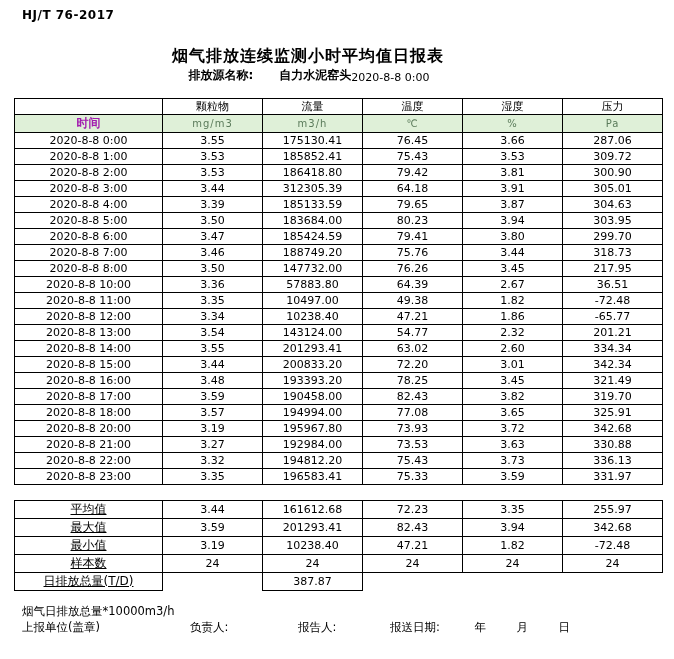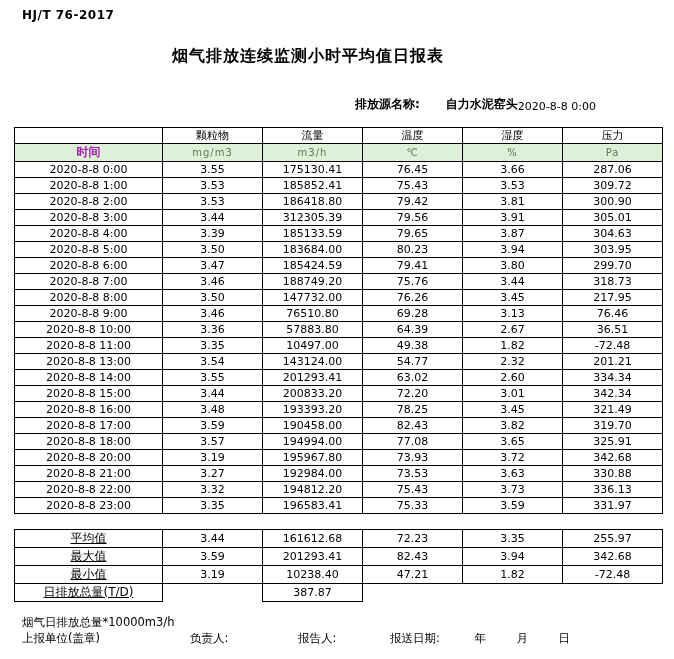--- a/index.html
+++ b/index.html
@@ -19,22 +19,22 @@
     text-align:center;
     font-size:16px;
     font-weight:bold;
     margin-top:24px;
     letter-spacing:1px;
   }
 
   .meta-row{
     display:flex;
     align-items:flex-end;
-    justify-content:flex-end;
-    margin-top:29px;
+    justify-content:center;
+    margin-top:0;
     padding:0 6px 0 8px;
   }
   .src-label{font-size:12px;font-weight:bold;}
   .src-value{font-size:12px;font-weight:bold;margin-left:26px;}
   .meta-left{display:flex;align-items:flex-end;}
   .report-time{font-size:11px;}
 
   table.main{
     border-collapse:collapse;
     width:648px;
@@ -145,21 +145,21 @@
           <td>3.53</td>
           <td>186418.80</td>
           <td>79.42</td>
           <td>3.81</td>
           <td>300.90</td>
         </tr>
         <tr class="data-row">
           <td class="tcell">2020-8-8 3:00</td>
           <td>3.44</td>
           <td>312305.39</td>
-          <td>79.56</td>
+          <td>64.18</td>
           <td>3.91</td>
           <td>305.01</td>
         </tr>
         <tr class="data-row">
           <td class="tcell">2020-8-8 4:00</td>
           <td>3.39</td>
           <td>185133.59</td>
           <td>79.65</td>
           <td>3.87</td>
           <td>304.63</td>
@@ -190,44 +190,44 @@
         </tr>
         <tr class="data-row">
           <td class="tcell">2020-8-8 8:00</td>
           <td>3.50</td>
           <td>147732.00</td>
           <td>76.26</td>
           <td>3.45</td>
           <td>217.95</td>
         </tr>
         <tr class="data-row">
-          <td class="tcell">2020-8-8 9:00</td>
-          <td>3.46</td>
-          <td>76510.80</td>
-          <td>69.28</td>
-          <td>3.13</td>
-          <td>76.46</td>
-        </tr>
-        <tr class="data-row">
           <td class="tcell">2020-8-8 10:00</td>
           <td>3.36</td>
           <td>57883.80</td>
           <td>64.39</td>
           <td>2.67</td>
           <td>36.51</td>
         </tr>
         <tr class="data-row">
           <td class="tcell">2020-8-8 11:00</td>
           <td>3.35</td>
           <td>10497.00</td>
           <td>49.38</td>
           <td>1.82</td>
           <td>-72.48</td>
         </tr>
         <tr class="data-row">
+          <td class="tcell">2020-8-8 12:00</td>
+          <td>3.34</td>
+          <td>10238.40</td>
+          <td>47.21</td>
+          <td>1.86</td>
+          <td>-65.77</td>
+        </tr>
+        <tr class="data-row">
           <td class="tcell">2020-8-8 13:00</td>
           <td>3.54</td>
           <td>143124.00</td>
           <td>54.77</td>
           <td>2.32</td>
           <td>201.21</td>
         </tr>
         <tr class="data-row">
           <td class="tcell">2020-8-8 14:00</td>
           <td>3.55</td>
@@ -324,20 +324,28 @@
           <td>3.94</td>
           <td>342.68</td>
         </tr>
         <tr class="sum-row">
           <td class="lbl">最小值</td>
           <td>3.19</td>
           <td>10238.40</td>
           <td>47.21</td>
           <td>1.82</td>
           <td>-72.48</td>
+        </tr>
+        <tr class="sum-row">
+          <td class="lbl">样本数</td>
+          <td>24</td>
+          <td>24</td>
+          <td>24</td>
+          <td>24</td>
+          <td>24</td>
         </tr>
         <tr class="sum-row">
           <td class="lbl">日排放总量(T/D)</td>
           <td class="no-border"></td>
           <td>387.87</td>
           <td class="no-border"></td>
           <td class="no-border"></td>
           <td class="no-border"></td>
         </tr>
       </tbody>

